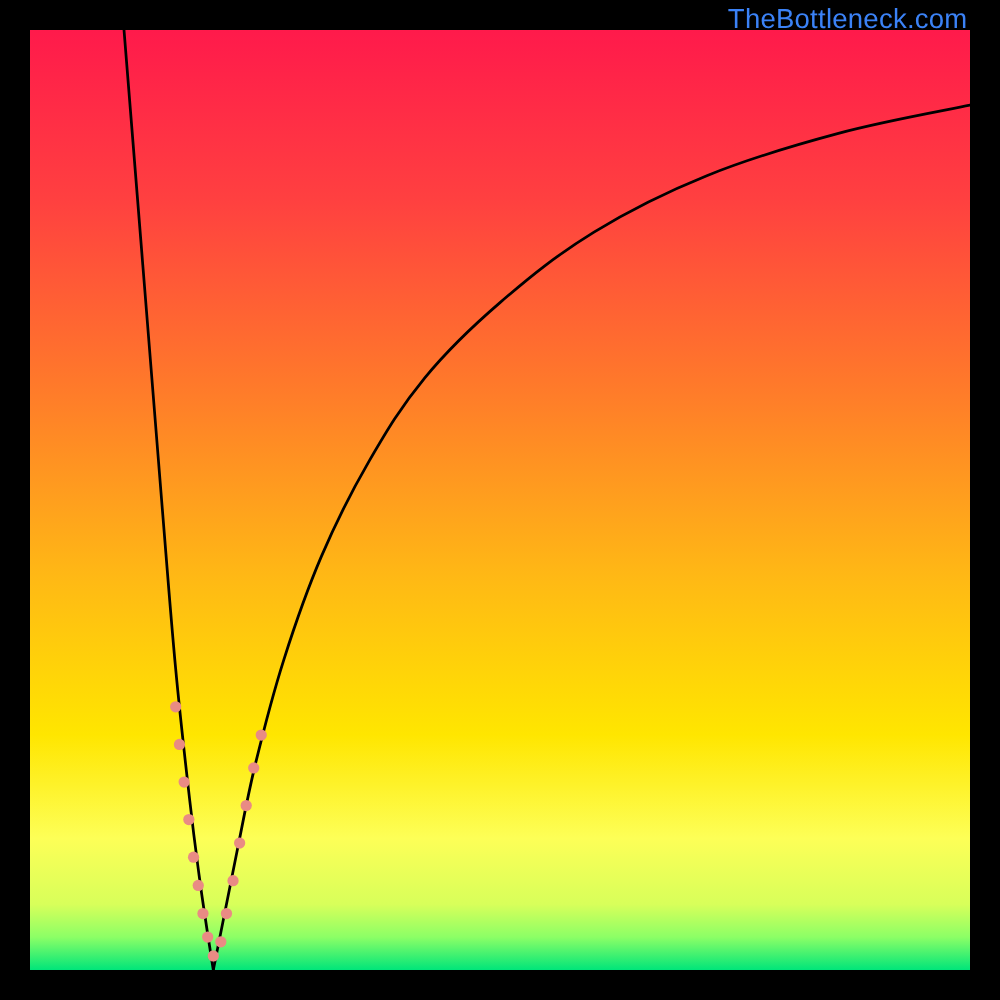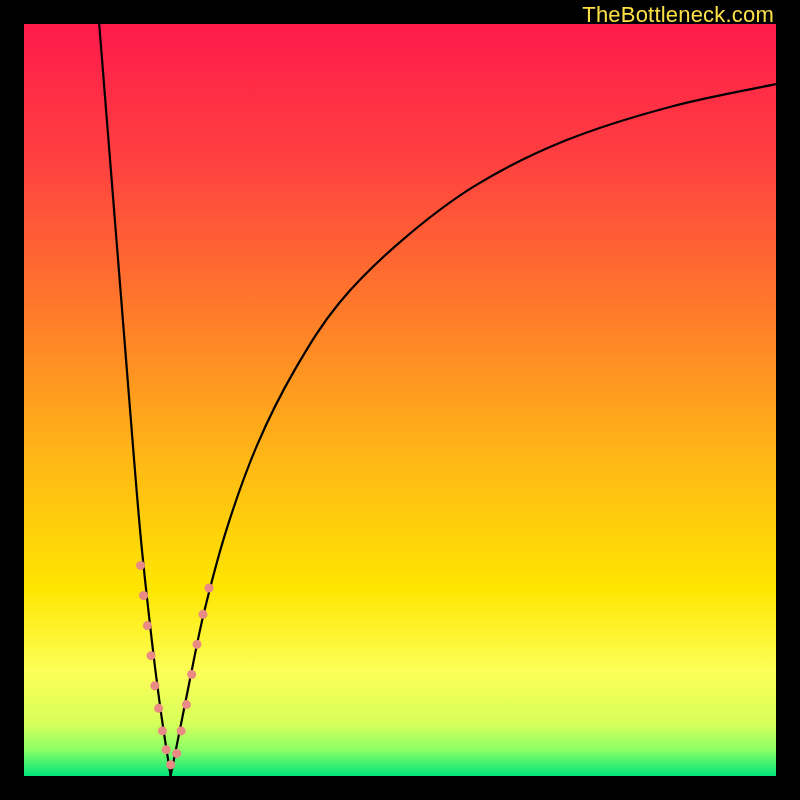--- a/index.html
+++ b/index.html
@@ -24,21 +24,21 @@
     top: 0;
     width: 752px;
     height: 752px;
   }
   .watermark {
     position: absolute;
     top: 2px;
     right: 26px;
     font-family: Arial, Helvetica, sans-serif;
     font-size: 22px;
-    color: #fde047;
+    color: #3b82f6;
     letter-spacing: 0.2px;
     font-weight: 500;
   }
   svg {
     display: block;
   }
 </style>
 </head>
 <body>
 

